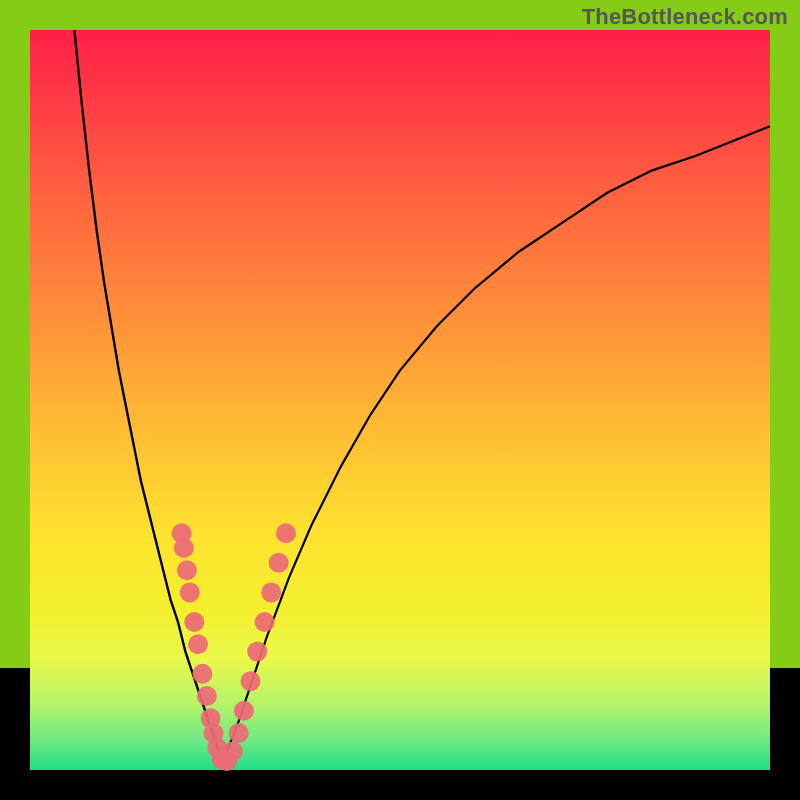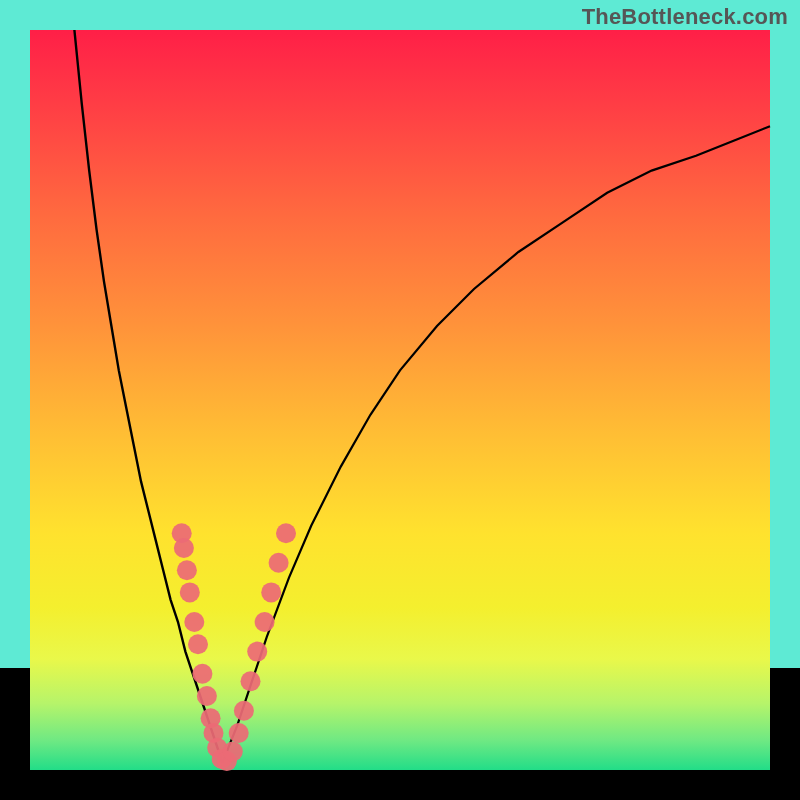--- a/index.html
+++ b/index.html
@@ -7,21 +7,21 @@
     padding: 0;
     width: 800px;
     height: 800px;
     background: #000;
     overflow: hidden;
   }
   .frame {
     position: relative;
     width: 800px;
     height: 668px;
-    background: #5eead4;
+    background: #84cc16;
   }
   .plot {
     position: absolute;
     left: 30px;
     top: 30px;
     width: 740px;
     height: 740px;
     
     background: linear-gradient(to bottom,
        #ff1f47 0%,

